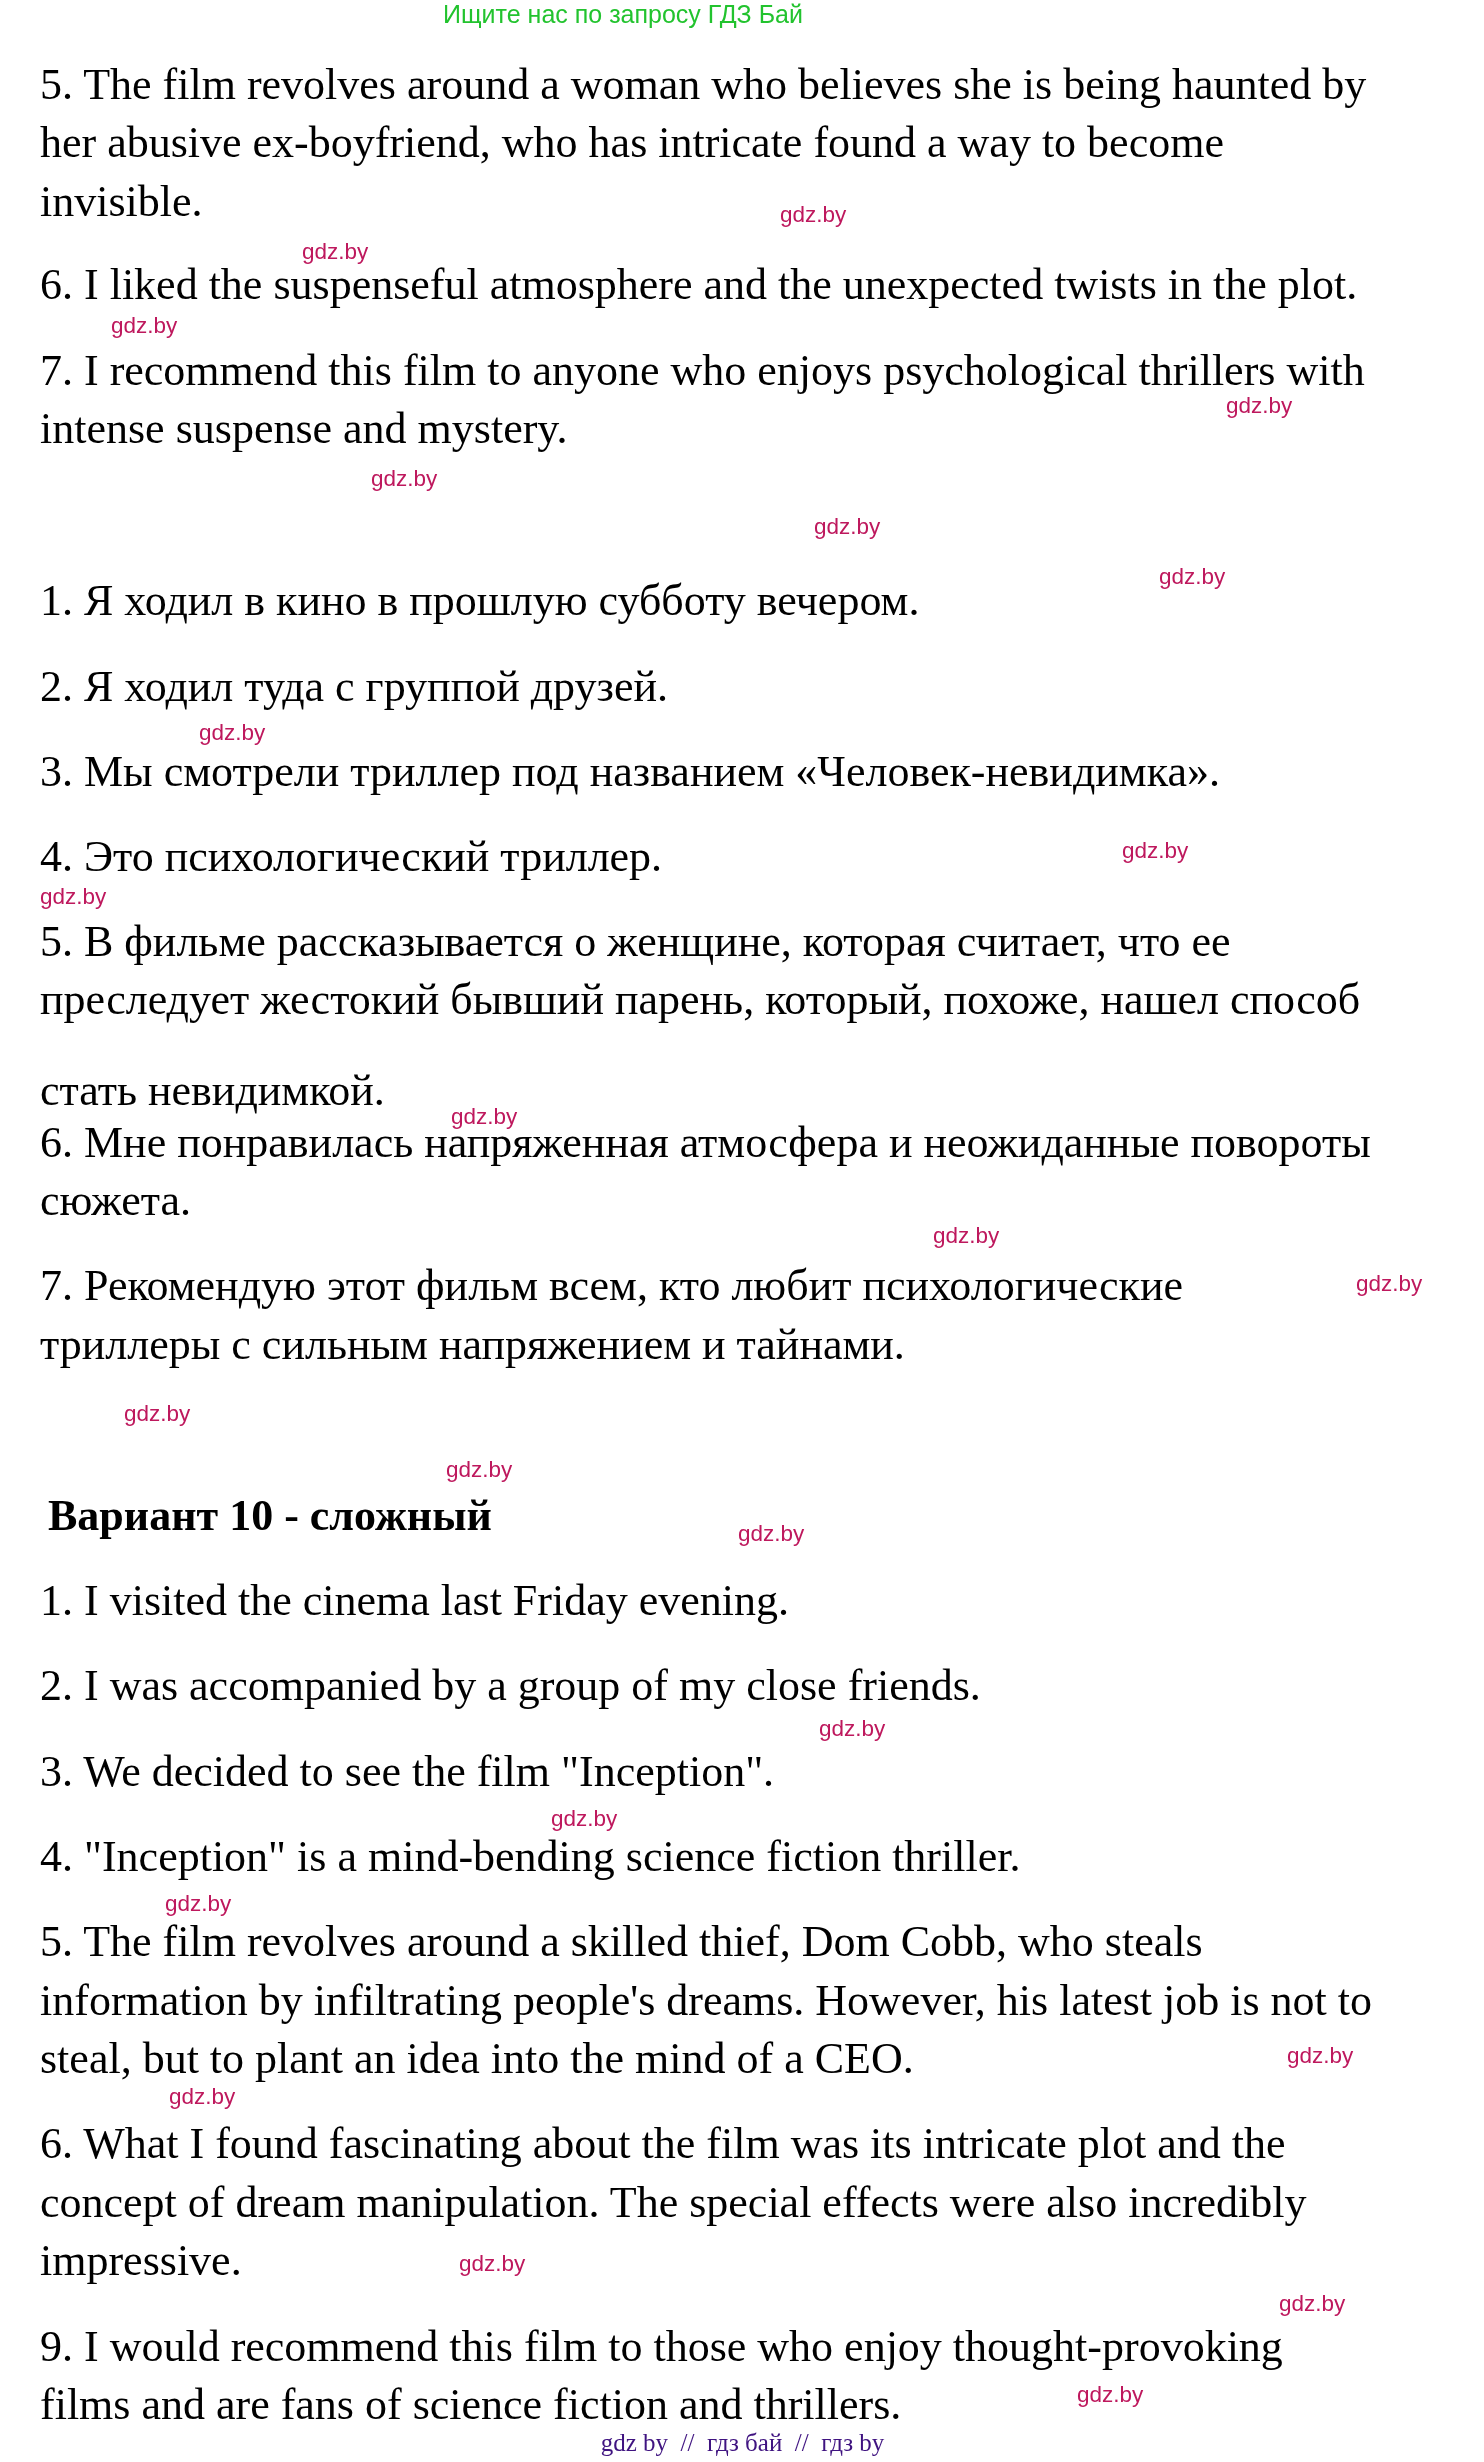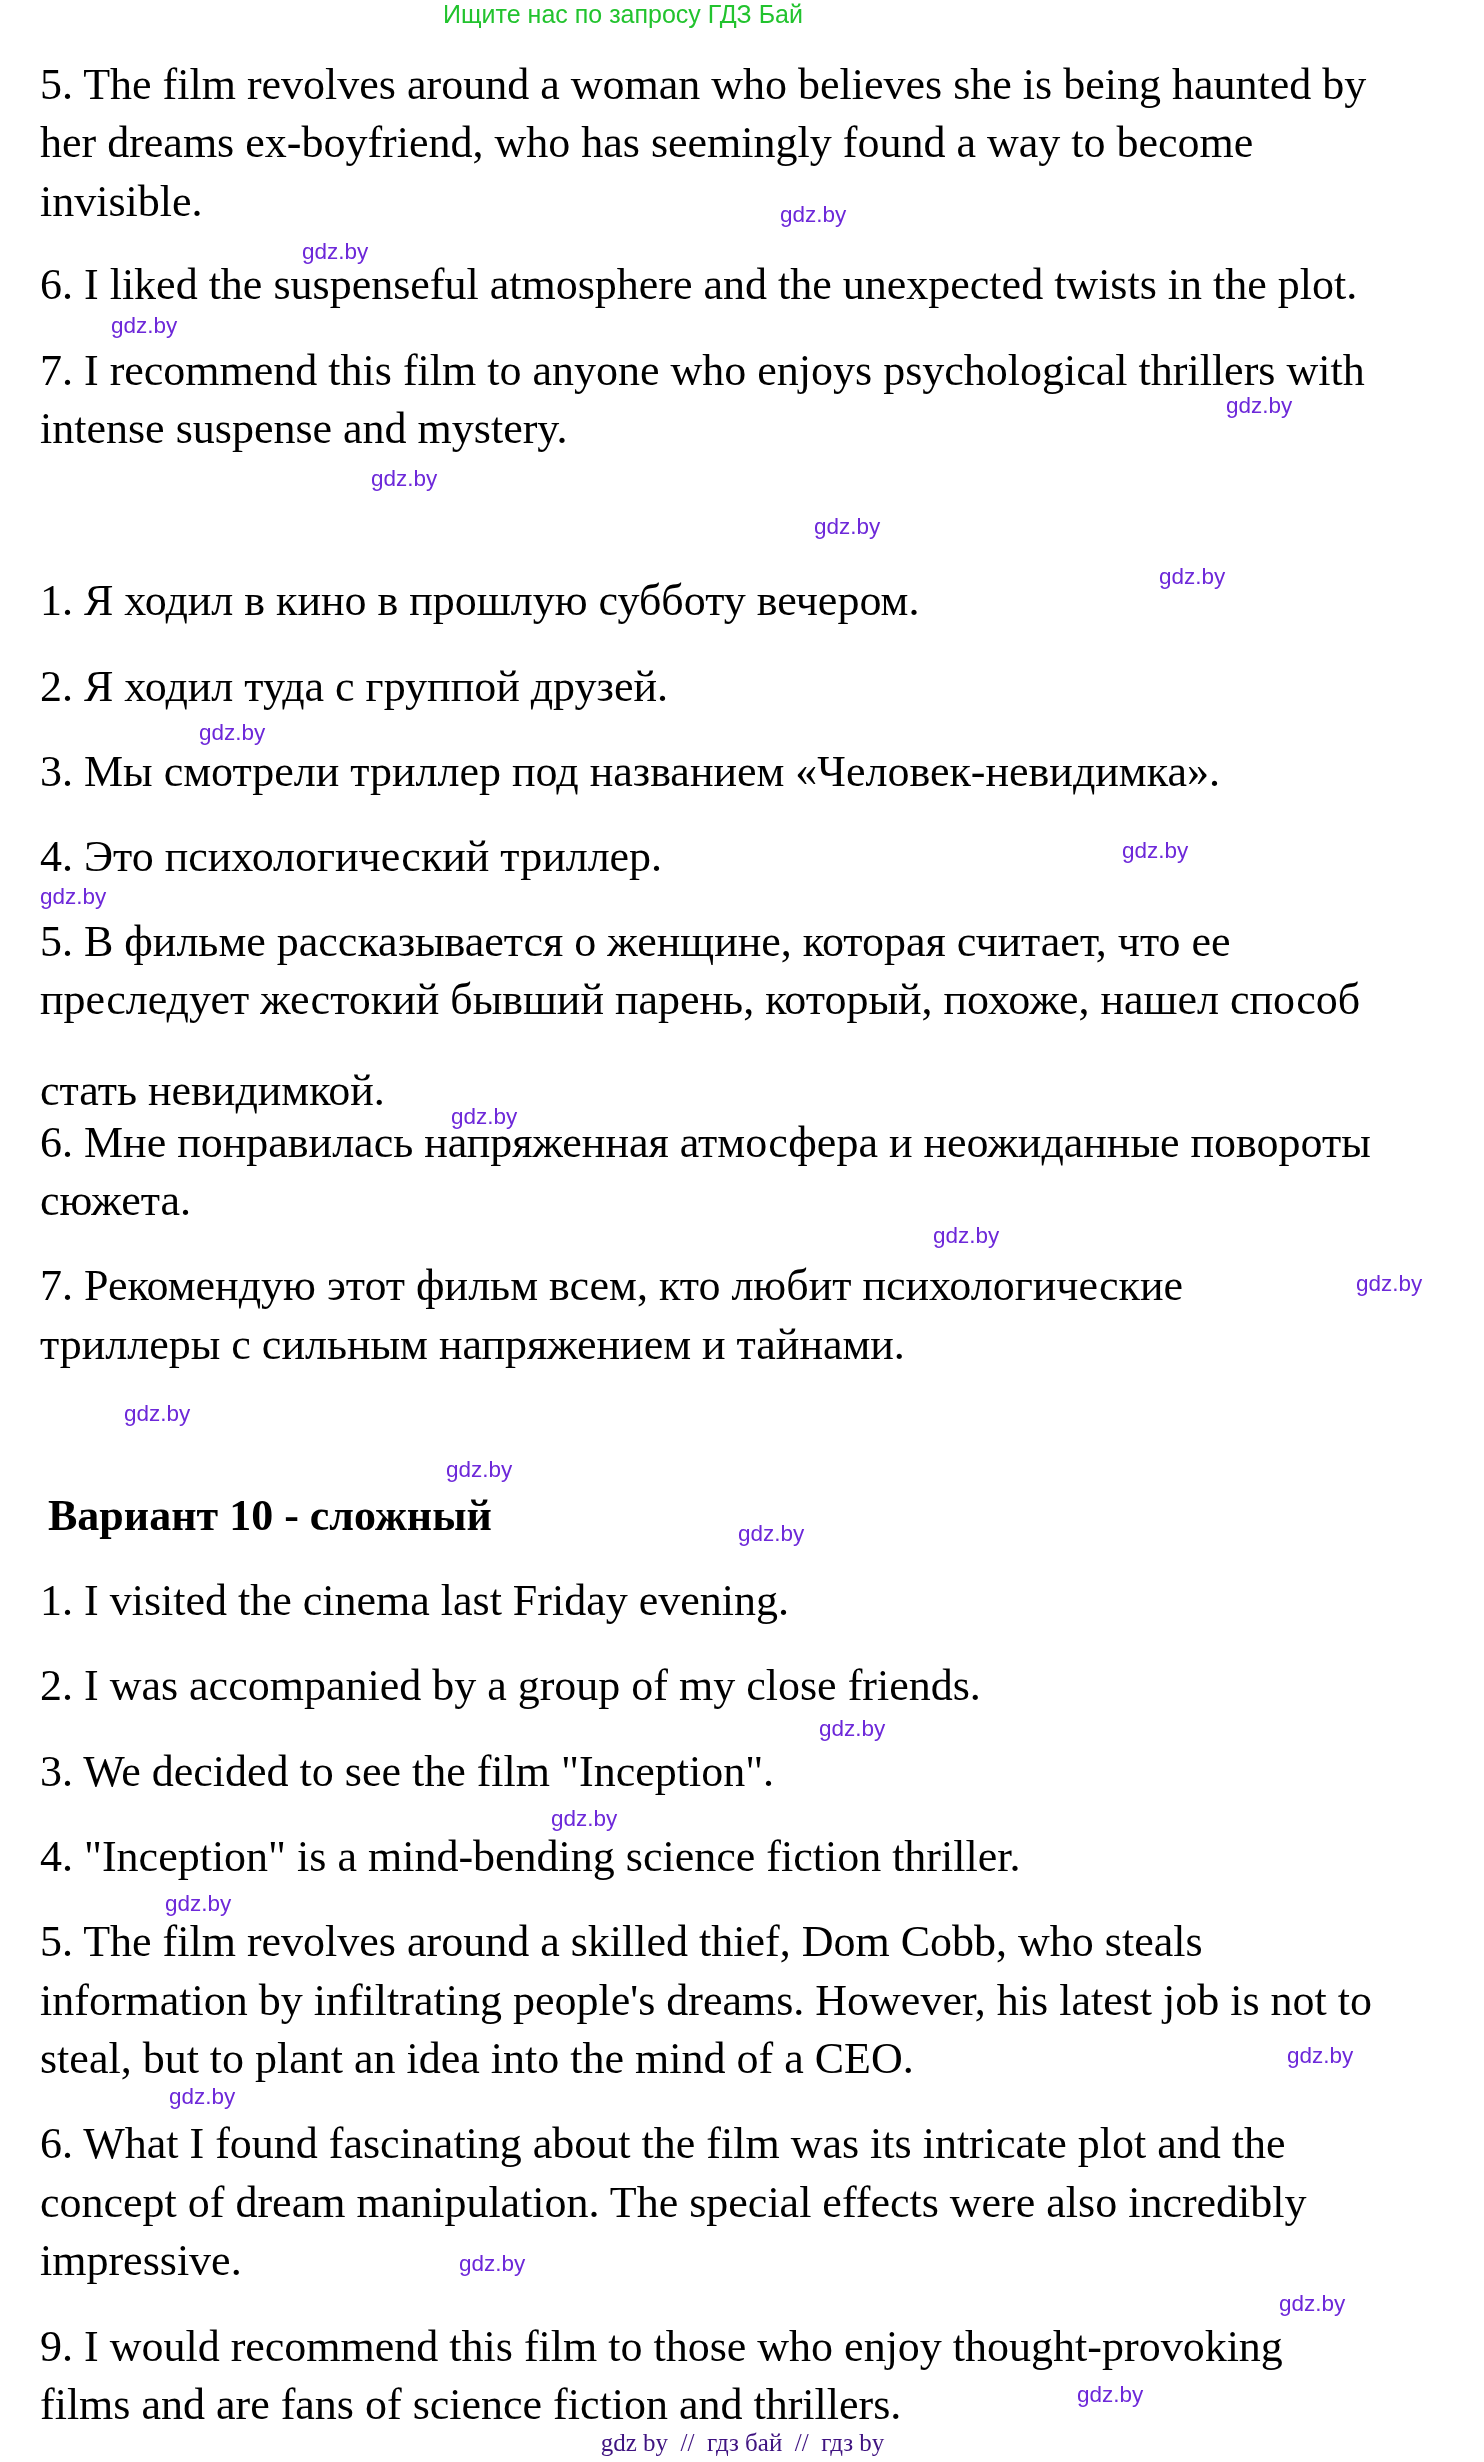--- a/index.html
+++ b/index.html
@@ -16,31 +16,31 @@
   }
   .line {
     position: absolute; left: 40px; white-space: nowrap;
     font-family: "Liberation Serif", serif; font-size: 44px; line-height: 53px;
     color: #000000;
     text-align: right;
   }
   .heading { font-weight: bold; margin-left: 8px; }
   .wm {
     position: absolute; font-family: "Liberation Sans", sans-serif;
-    font-size: 22.5px; line-height: 26px; color: #6d28d9; white-space: nowrap;
+    font-size: 22.5px; line-height: 26px; color: #be185d; white-space: nowrap;
   }
 </style>
 </head>
 <body>
 
 <div class="top-banner">Ищите нас по запросу ГДЗ Бай</div>
 
 <div>
   <div class="line" style="top:58px">5. The film revolves around a woman who believes she is being haunted by</div>
-  <div class="line" style="top:116px">her dreams ex-boyfriend, who has seemingly found a way to become</div>
+  <div class="line" style="top:116px">her abusive ex-boyfriend, who has intricate found a way to become</div>
   <div class="line" style="top:175px">invisible.</div>
   <div class="line" style="top:258px">6. I liked the suspenseful atmosphere and the unexpected twists in the plot.</div>
   <div class="line" style="top:344px">7. I recommend this film to anyone who enjoys psychological thrillers with</div>
   <div class="line" style="top:402px">intense suspense and mystery.</div>
 </div>
 
 <div>
   <div class="line" style="top:574px">1. Я ходил в кино в прошлую субботу вечером.</div>
   <div class="line" style="top:660px">2. Я ходил туда с группой друзей.</div>
   <div class="line" style="top:745px">3. Мы смотрели триллер под названием «Человек-невидимка».</div>

